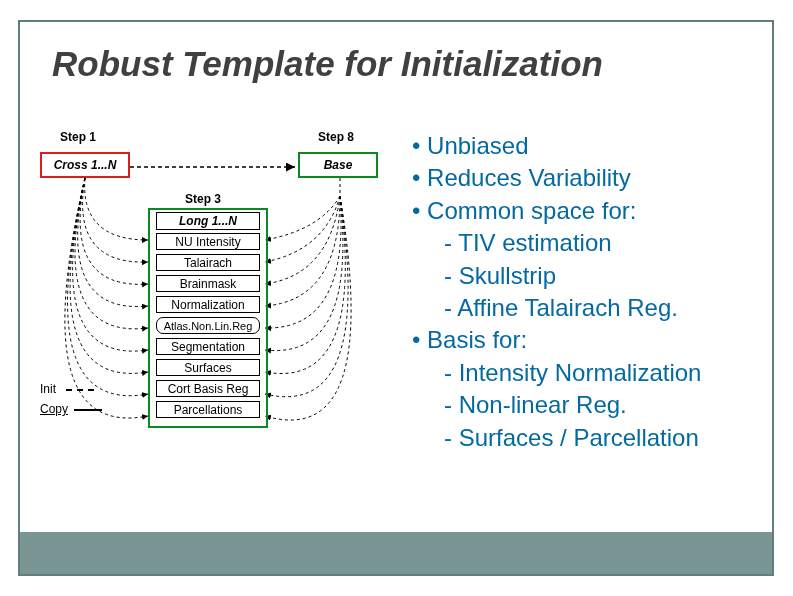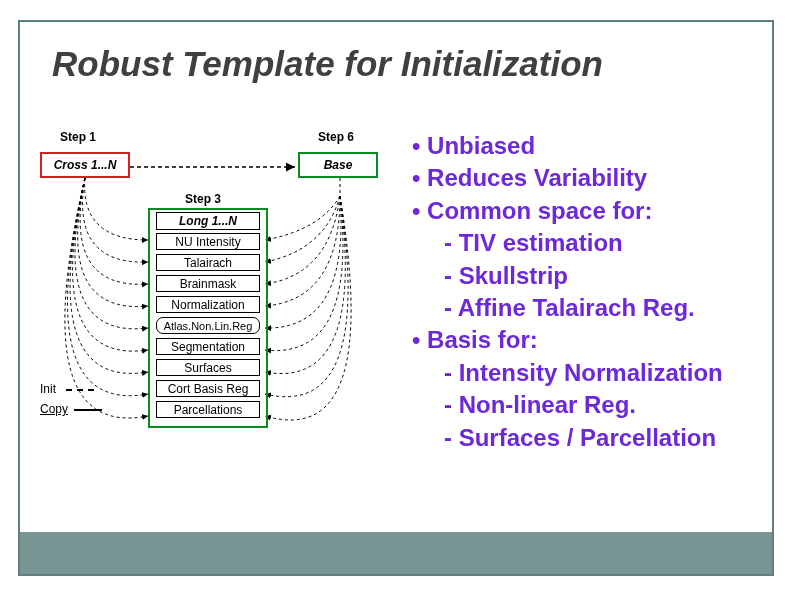--- a/index.html
+++ b/index.html
@@ -38,23 +38,22 @@
     width: 752px;
     height: 42px;
     background: #7a9694;
   }
   .bullets {
     position: absolute;
     left: 412px;
     top: 130px;
     font-size: 24px;
     line-height: 1.35;
-    color: #6d28d9;
+    color: #0369a1;
     white-space: nowrap;
-    font-weight: bold;
   }
   .bullets .row span { display: inline; }
   .indent { padding-left: 32px; }
 
   
   .diagram {
     position: absolute;
     left: 40px;
     top: 130px;
     width: 370px;
@@ -155,21 +154,21 @@
     <path d="M45,48 Q8,210 108,198" stroke="#000" stroke-width="1" stroke-dasharray="3,3" fill="none" marker-end="url(#ah)"></path>
     <path d="M45,48 Q2,235 108,220" stroke="#000" stroke-width="1" stroke-dasharray="3,3" fill="none" marker-end="url(#ah)"></path>
     <path d="M45,48 Q-4,260 108,242" stroke="#000" stroke-width="1" stroke-dasharray="3,3" fill="none" marker-end="url(#ah)"></path>
     <path d="M45,48 Q-10,285 108,264" stroke="#000" stroke-width="1" stroke-dasharray="3,3" fill="none" marker-end="url(#ah)"></path>
     <path d="M45,48 Q-16,310 108,286" stroke="#000" stroke-width="1" stroke-dasharray="3,3" fill="none" marker-end="url(#ah)"></path>
   </svg>
 
   <div class="lbl" style="left:20px; top:0px;">Step 1</div>
   <div class="dbox red bold ital" style="left:0px; top:22px; width:90px; height:26px;">Cross 1...N</div>
 
-  <div class="lbl" style="left:278px; top:0px;">Step 6</div>
+  <div class="lbl" style="left:278px; top:0px;">Step 8</div>
   <div class="dbox green bold ital" style="left:258px; top:22px; width:80px; height:26px;">Base</div>
 
   <div class="lbl" style="left:145px; top:62px;">Step 3</div>
 
   <div class="group" style="left:108px; top:78px; width:120px; height:220px;"></div>
 
   <div class="dbox bold ital" style="left:116px; top:82px; width:104px; height:18px;">Long 1...N</div>
   <div class="dbox" style="left:116px; top:103px; width:104px; height:17px;">NU Intensity</div>
   <div class="dbox" style="left:116px; top:124px; width:104px; height:17px;">Talairach</div>
   <div class="dbox" style="left:116px; top:145px; width:104px; height:17px;">Brainmask</div>

